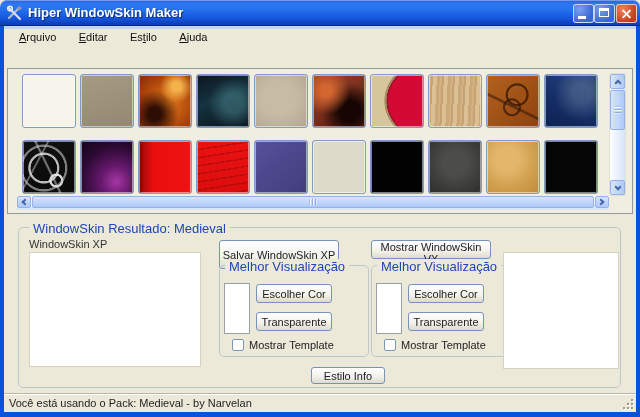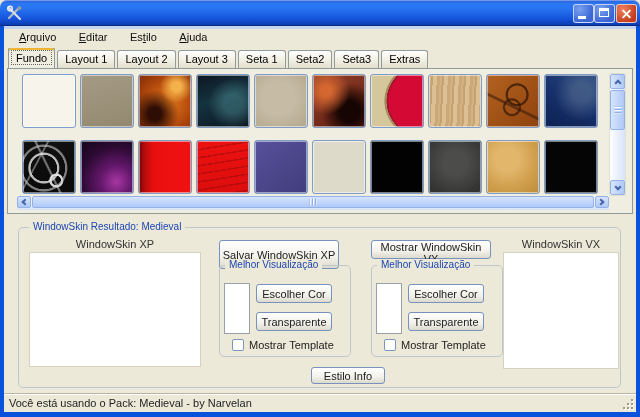--- a/index.html
+++ b/index.html
@@ -54,25 +54,25 @@
   .hscroll .sthumb{top:0;left:15px;right:15px;height:12px;}
   .chev{position:absolute;left:50%;top:50%;width:5px;height:5px;border-left:2px solid #4465A8;border-top:2px solid #4465A8;}
   .chev.up{transform:translate(-50%,-30%) rotate(45deg);}
   .chev.down{transform:translate(-50%,-70%) rotate(225deg);}
   .chev.left{transform:translate(-30%,-50%) rotate(-45deg);}
   .chev.right{transform:translate(-70%,-50%) rotate(135deg);}
   .grip-v{position:absolute;left:50%;top:50%;transform:translate(-50%,-50%);width:7px;height:7px;background:repeating-linear-gradient(#8FAEE8 0 1px,rgba(255,255,255,.9) 1px 2px,transparent 2px 3px);}
   .grip-h{position:absolute;left:50%;top:50%;transform:translate(-50%,-50%);width:7px;height:7px;background:repeating-linear-gradient(90deg,#8FAEE8 0 1px,rgba(255,255,255,.9) 1px 2px,transparent 2px 3px);}
   
   .groupbox{position:absolute;left:18px;top:227px;width:603px;height:161px;border:1px solid #BEC8CC;border-radius:5px;}
-  .gb-title{position:absolute;top:-7px;left:10px;background:var(--client-bg);padding:0 4px;font-size:10px;color:var(--gb-title-blue);white-space:nowrap;}
-  .preview-label{position:absolute;font-size:11px;color:#333;text-align:center;}
+  .gb-title{position:absolute;top:-7px;left:10px;background:var(--client-bg);padding:0 4px;font-size:13px;color:var(--gb-title-blue);white-space:nowrap;}
+  .preview-label{position:absolute;font-size:11px;color:#333;text-align:left;}
   .preview{position:absolute;background:#fff;border:1px solid #D6D2C2;}
   .xpbtn{position:absolute;font-size:11px;color:#222;background:linear-gradient(#FFFFFF,#F2F1EA 60%,#DDD9CD);border:1px solid var(--btn-border);border-radius:3px;text-align:center;cursor:default;}
-  .vizgroup{position:absolute;top:37px;width:132px;height:92px;border:1px solid #BEC8CC;border-radius:5px;}
+  .vizgroup{position:absolute;top:37px;width:150px;height:92px;border:1px solid #BEC8CC;border-radius:5px;}
   .vizgroup .gb-title{left:5px;}
   .colorbox{position:absolute;left:4px;top:17px;width:26px;height:51px;background:#fff;border:1px solid #9AA0A8;}
   .cbrow{position:absolute;left:12px;top:73px;display:flex;align-items:center;gap:5px;}
   .checkbox{width:12px;height:12px;background:#fff;border:1px solid #7A96B8;border-radius:2px;}
   .cblabel{font-size:11px;color:#222;white-space:nowrap;}
   
   .statusbar{position:absolute;left:4px;right:4px;bottom:5px;height:19px;background:var(--client-bg);border-top:1px solid #B9B5A2;box-shadow:inset 0 1px 0 #FFFFFF;z-index:55;margin-top:16px;}
   .status-text{position:absolute;left:5px;top:3px;font-size:11px;color:var(--status-text);white-space:nowrap;}
   .sizegrip{position:absolute;right:1px;bottom:1px;width:13px;height:13px;}
   .sizegrip::after{content:"";position:absolute;left:0;top:0;width:2px;height:2px;
@@ -85,48 +85,39 @@
 
   <div class="titlebar">
     <span class="app-icon">
       <svg width="16" height="16" viewBox="0 0 16 16">
         <path d="M2 13 L12 3" stroke="#AEB6C2" stroke-width="2.4" stroke-linecap="round"></path>
         <path d="M2 3 L13 14" stroke="#D9DEE6" stroke-width="2.2" stroke-linecap="round"></path>
         <circle cx="3" cy="3.6" r="2.3" fill="none" stroke="#E8ECF2" stroke-width="1.6"></circle>
         <rect x="10.6" y="1.4" width="3.6" height="3.6" rx="1" transform="rotate(45 12.4 3.2)" fill="#8E98A8"></rect>
       </svg>
     </span>
+    <span class="title-text">Hiper WindowSkin Maker</span>
     <span class="winbtn min">
         <span class="glyph-min"></span>
       </span>
     <span class="winbtn max">
         <span class="glyph-max"></span>
       </span>
     <span class="winbtn close">
         <span class="glyph-x"></span>
       </span>
   </div>
 
   <div class="menubar">
     <span class="menuitem"><u>A</u>rquivo</span>
     <span class="menuitem"><u>E</u>ditar</span>
     <span class="menuitem">Es<u>t</u>ilo</span>
     <span class="menuitem"><u>A</u>juda</span>
   </div>
 
-  <div class="tabstrip">
-    <span class="tab selected">Fundo</span>
-    <span class="tab">Layout 1</span>
-    <span class="tab">Layout 2</span>
-    <span class="tab">Layout 3</span>
-    <span class="tab">Seta 1</span>
-    <span class="tab">Seta2</span>
-    <span class="tab">Seta3</span>
-    <span class="tab">Extras</span>
-  </div>
 
   <div class="tabpanel">
     <div class="swatch-row r1">
         <div class="swatch" style="background: rgb(246, 244, 235);"></div>
         <div class="swatch" style="background: linear-gradient(165deg, rgb(165, 154, 132), rgb(147, 136, 111));"></div>
         <div class="swatch" style="background: radial-gradient(circle at 72% 22%, rgb(245, 178, 74) 0px, rgb(245, 178, 74) 8%, rgba(0, 0, 0, 0) 30%), radial-gradient(circle at 30% 75%, rgb(45, 13, 4) 0px, rgb(45, 13, 4) 12%, rgba(0, 0, 0, 0) 45%), radial-gradient(circle at 55% 55%, rgb(224, 122, 30), rgb(180, 74, 12) 55%, rgb(126, 42, 6));"></div>
         <div class="swatch" style="background: radial-gradient(circle at 70% 55%, rgba(90, 160, 170, 0.4) 0px, rgba(90, 160, 170, 0.4) 20%, rgba(0, 0, 0, 0) 55%), linear-gradient(160deg, rgb(12, 23, 34) 0%, rgb(21, 51, 62) 45%, rgb(10, 20, 30) 100%);"></div>
         <div class="swatch" style="background: radial-gradient(circle at 45% 45%, rgb(198, 187, 164) 0px, rgb(198, 187, 164) 40%, rgb(178, 166, 142));"></div>
         <div class="swatch" style="background: radial-gradient(circle at 25% 30%, rgb(212, 102, 48) 0px, rgb(212, 102, 48) 10%, rgba(0, 0, 0, 0) 45%), radial-gradient(circle at 70% 70%, rgb(22, 5, 3) 0px, rgb(22, 5, 3) 20%, rgba(0, 0, 0, 0) 55%), linear-gradient(150deg, rgb(147, 64, 42), rgb(95, 29, 16));"></div>
         <div class="swatch" style="background: radial-gradient(150% 130% at 118% 50%, rgb(212, 10, 52) 0px, rgb(212, 10, 52) 56%, rgb(162, 19, 47) 57%, rgb(162, 19, 47) 58.5%, rgb(167, 139, 94) 59%, rgb(167, 139, 94) 61%, rgb(214, 198, 156) 62%);"></div>
@@ -195,21 +186,20 @@
       <span class="gb-title">Melhor Visualização</span>
       <div class="colorbox"></div>
       <button class="xpbtn" style="left:36px;top:18px;width:76px;height:19px;">Escolher Cor</button>
       <button class="xpbtn" style="left:36px;top:46px;width:76px;height:19px;">Transparente</button>
       <div class="cbrow">
         <span class="checkbox"></span>
         <span class="cblabel">Mostrar Template</span>
       </div>
     </div>
 
-    <span class="preview-label" style="left:484px;top:10px;width:116px;">WindowSkin VX</span>
     <div class="preview" style="left:484px;top:24px;width:116px;height:117px;"></div>
 
     <button class="xpbtn" style="left:292px;top:139px;width:74px;height:17px;">Estilo Info</button>
   </div>
 
   <div class="statusbar">
     <span class="status-text">Você está usando o Pack: Medieval - by Narvelan</span>
     <span class="sizegrip"></span>
   </div>
 

